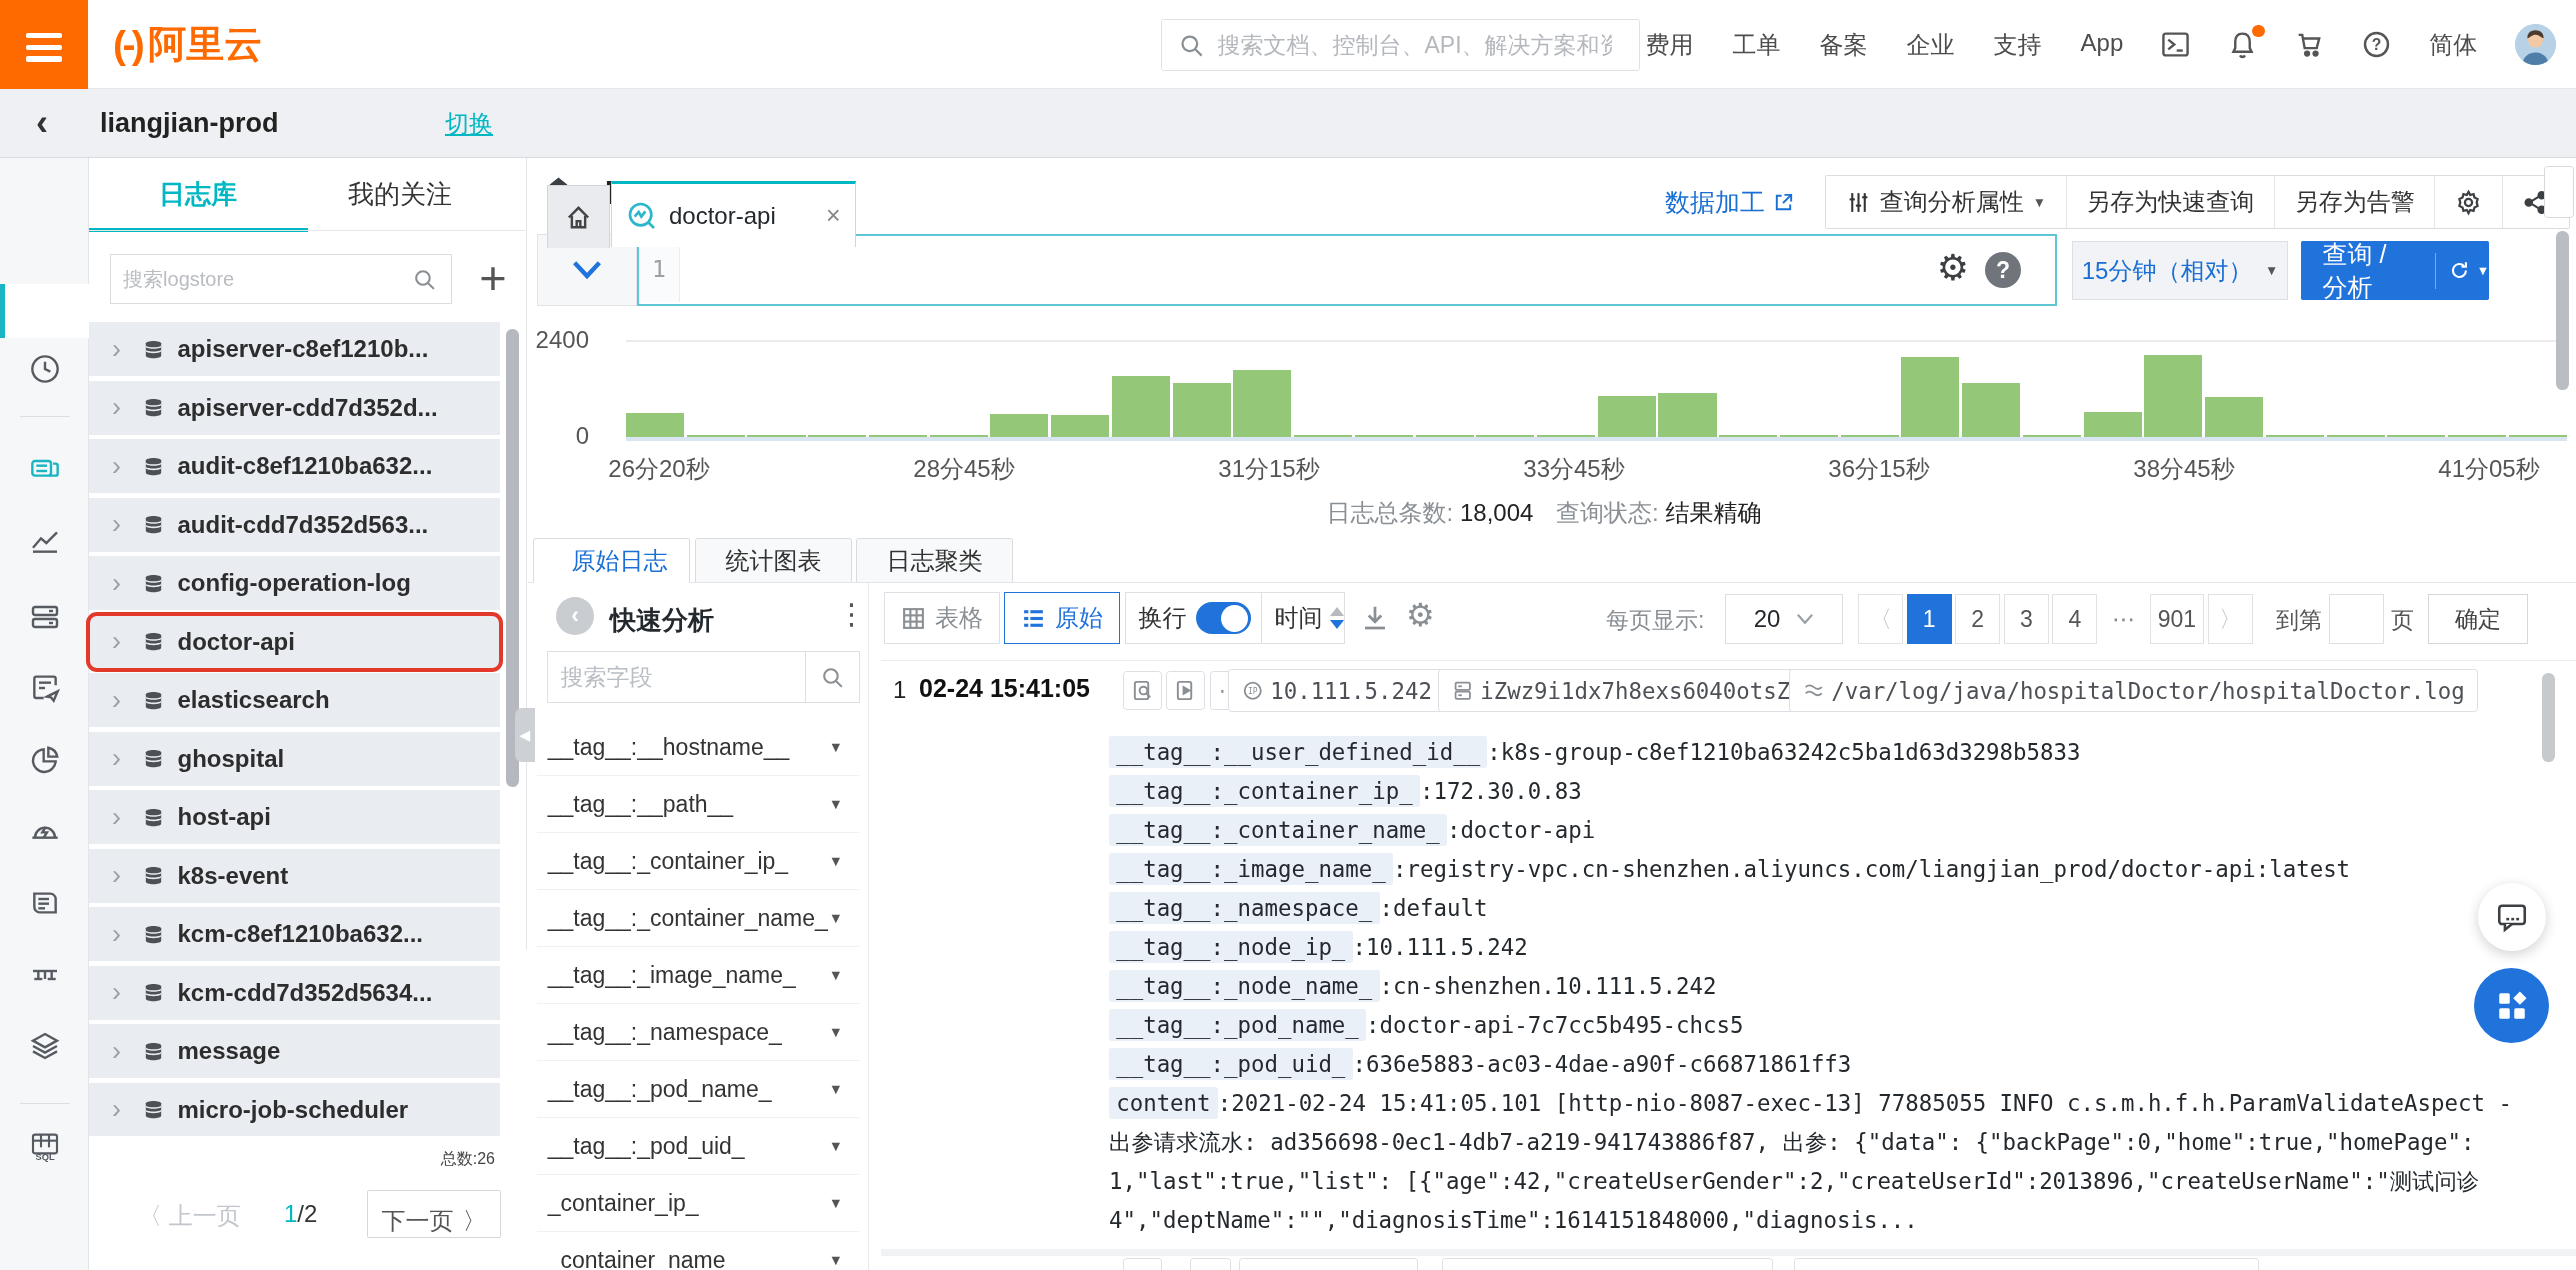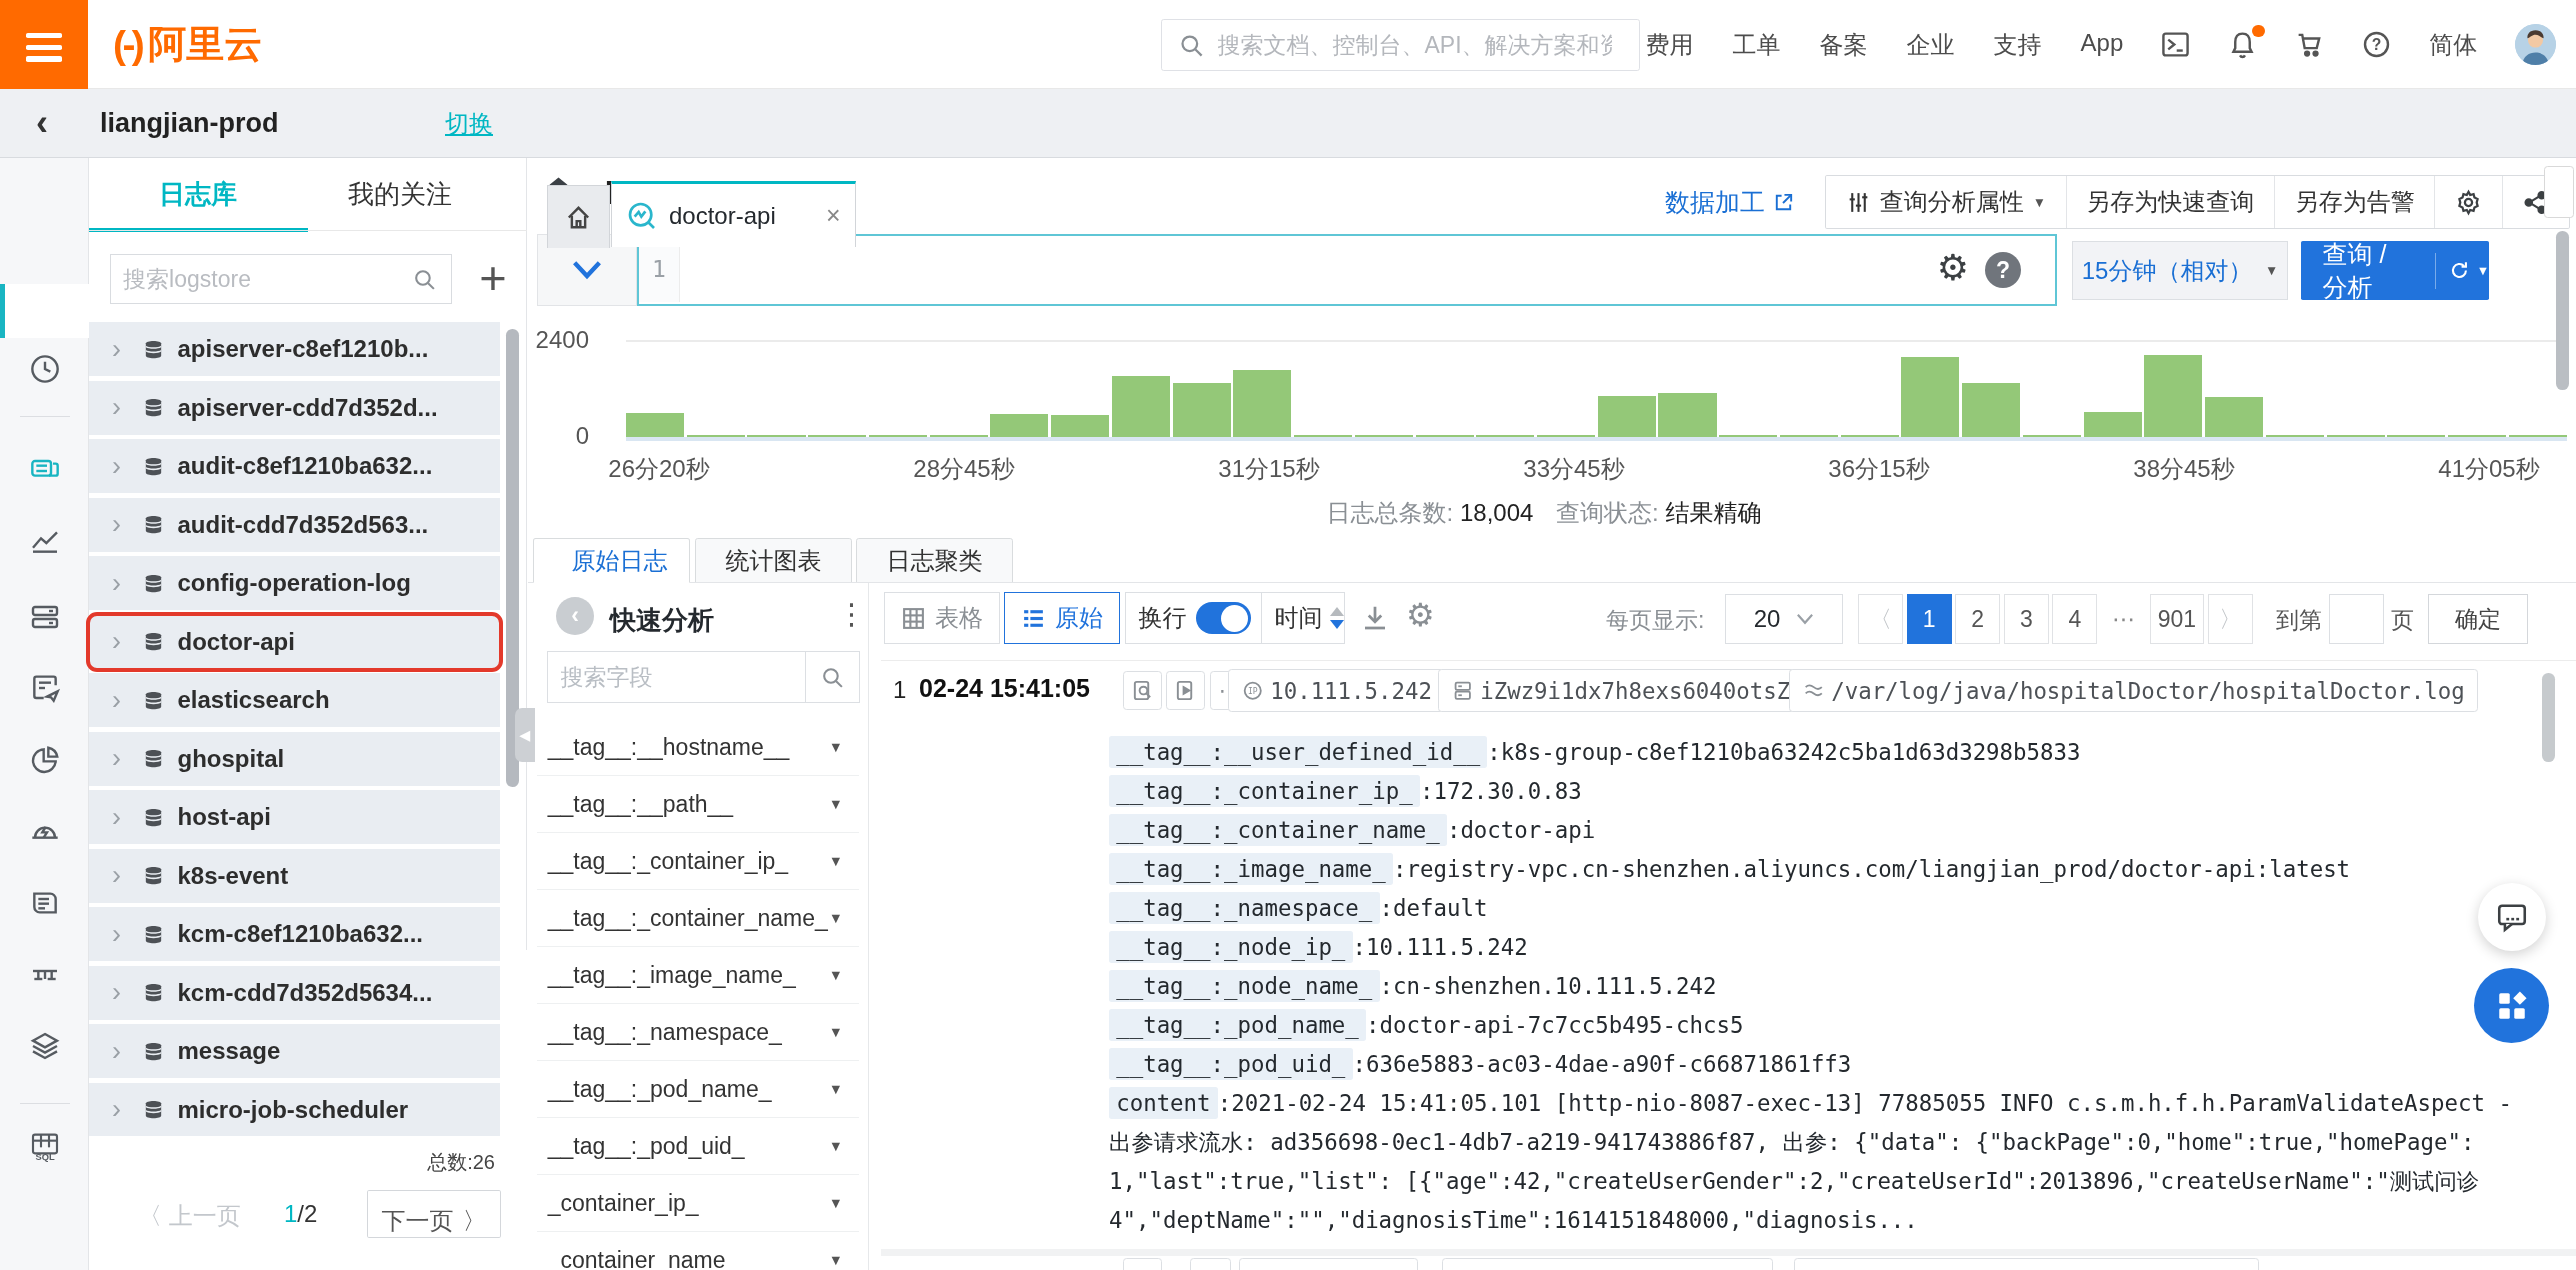--- a/index.html
+++ b/index.html
@@ -43,32 +43,32 @@
   #rail-active-bar { position:absolute; left:0; top:126px; width:5.4px; height:54px; background:#19b5c2; }
 
   
   #lpanel { position:absolute; left:89px; top:158px; width:438px; height:792px; background:#fff; border-right:0.9px solid #e3e5e8; }
   .lp-tab { position:absolute; top:0; height:72px; line-height:72px; font-size:26px; cursor:pointer; }
   #lp-tab1 { left:70px; color:#00b7c3; font-weight:bold;}
   #lp-tab2 { left:259px; color:#333; }
   #lp-underline { position:absolute; left:0; top:70px; width:219px; height:3.6px; background:#00b7c3; }
   #lp-tabline { position:absolute; left:0; top:72px; width:438px; height:0.9px; background:#e8e8e8; }
   #lp-search { position:absolute; left:20.6px; top:96px; width:288px; height:50px; border:0.9px solid #d9dce0; display:flex; align-items:center; padding:0 12.5px; }
-  #lp-search input { border:none; outline:none; width:100%; font-size:23px; color:#333; font-family:inherit;}
+  #lp-search input { border:none; outline:none; width:100%; font-size:20px; color:#333; font-family:inherit;}
   #lp-search input::placeholder { color:#b9bcc1; }
   #lp-search-btn { position:absolute; left:308px; top:96px; width:55px; height:50px; border:0.9px solid #d9dce0; border-left:none; display:flex; align-items:center; justify-content:center; cursor:pointer; background:#fff;}
   #lp-plus { position:absolute; left:379px; top:96px; width:50px; height:50px; font-size:47px; font-weight:200; color:#555; text-align:center; line-height:47px; cursor:pointer;}
   #ls-list { position:absolute; left:0; top:164px; width:411px; }
   .ls-row { position:relative; height:54px; margin-bottom:4.5px; background:#e9edf2; display:flex; align-items:center; cursor:pointer; }
   .ls-ch { width:30px; margin-left:23px; font-size:27px; color:#9aa0a6; }
   .ls-label { margin-left:12.5px; font-size:24px; font-weight:bold; color:#2d2d2d; white-space:nowrap; }
   .ls-row.hl { outline:4.5px solid #e3392b; outline-offset:-1.8px; border-radius:8px; }
   #ls-scroll { position:absolute; left:417px; top:171px; width:12.5px; height:458px; background:#b5b9bf; border-radius:6.3px; }
   #lp-footer { position:absolute; left:0; top:978px; width:437px; height:134px; background:#fff; }
-  #lp-total { position:absolute; right:31px; top:12.5px; font-size:20px; color:#444; }
+  #lp-total { position:absolute; right:31px; top:12.5px; font-size:16px; color:#444; }
   #lp-prev { position:absolute; left:49px; top:64px; font-size:24px; color:#c3c7cc; cursor:default;}
   #lp-page { position:absolute; left:195px; top:64px; font-size:24px; color:#333; }
   #lp-page b { color:#00b7c3; font-weight:normal; }
   #lp-next { position:absolute; right:25px; top:54px; width:134px; height:48px; border:0.9px solid #d4d7db; border-radius:1.8px; font-size:24px; color:#555; display:flex; align-items:flex-end; justify-content:center; gap:9px; cursor:pointer; background:#fff;}
 
   
   #main-title-icon { position:absolute; left:537px; top:174px; }
   #main-title { position:absolute; left:594px; top:175px; font-size:32px; font-weight:bold; color:#222; }
   #data-process { position:absolute; left:1665px; top:186px; font-size:25px; color:#1a6fd4; display:flex; gap:7.2px; align-items:center; cursor:pointer;}
   #hdr-group { position:absolute; left:1825px; top:175px; height:54px; display:flex; border:0.9px solid #d9dce0; border-radius:1.8px; background:#fff; }

